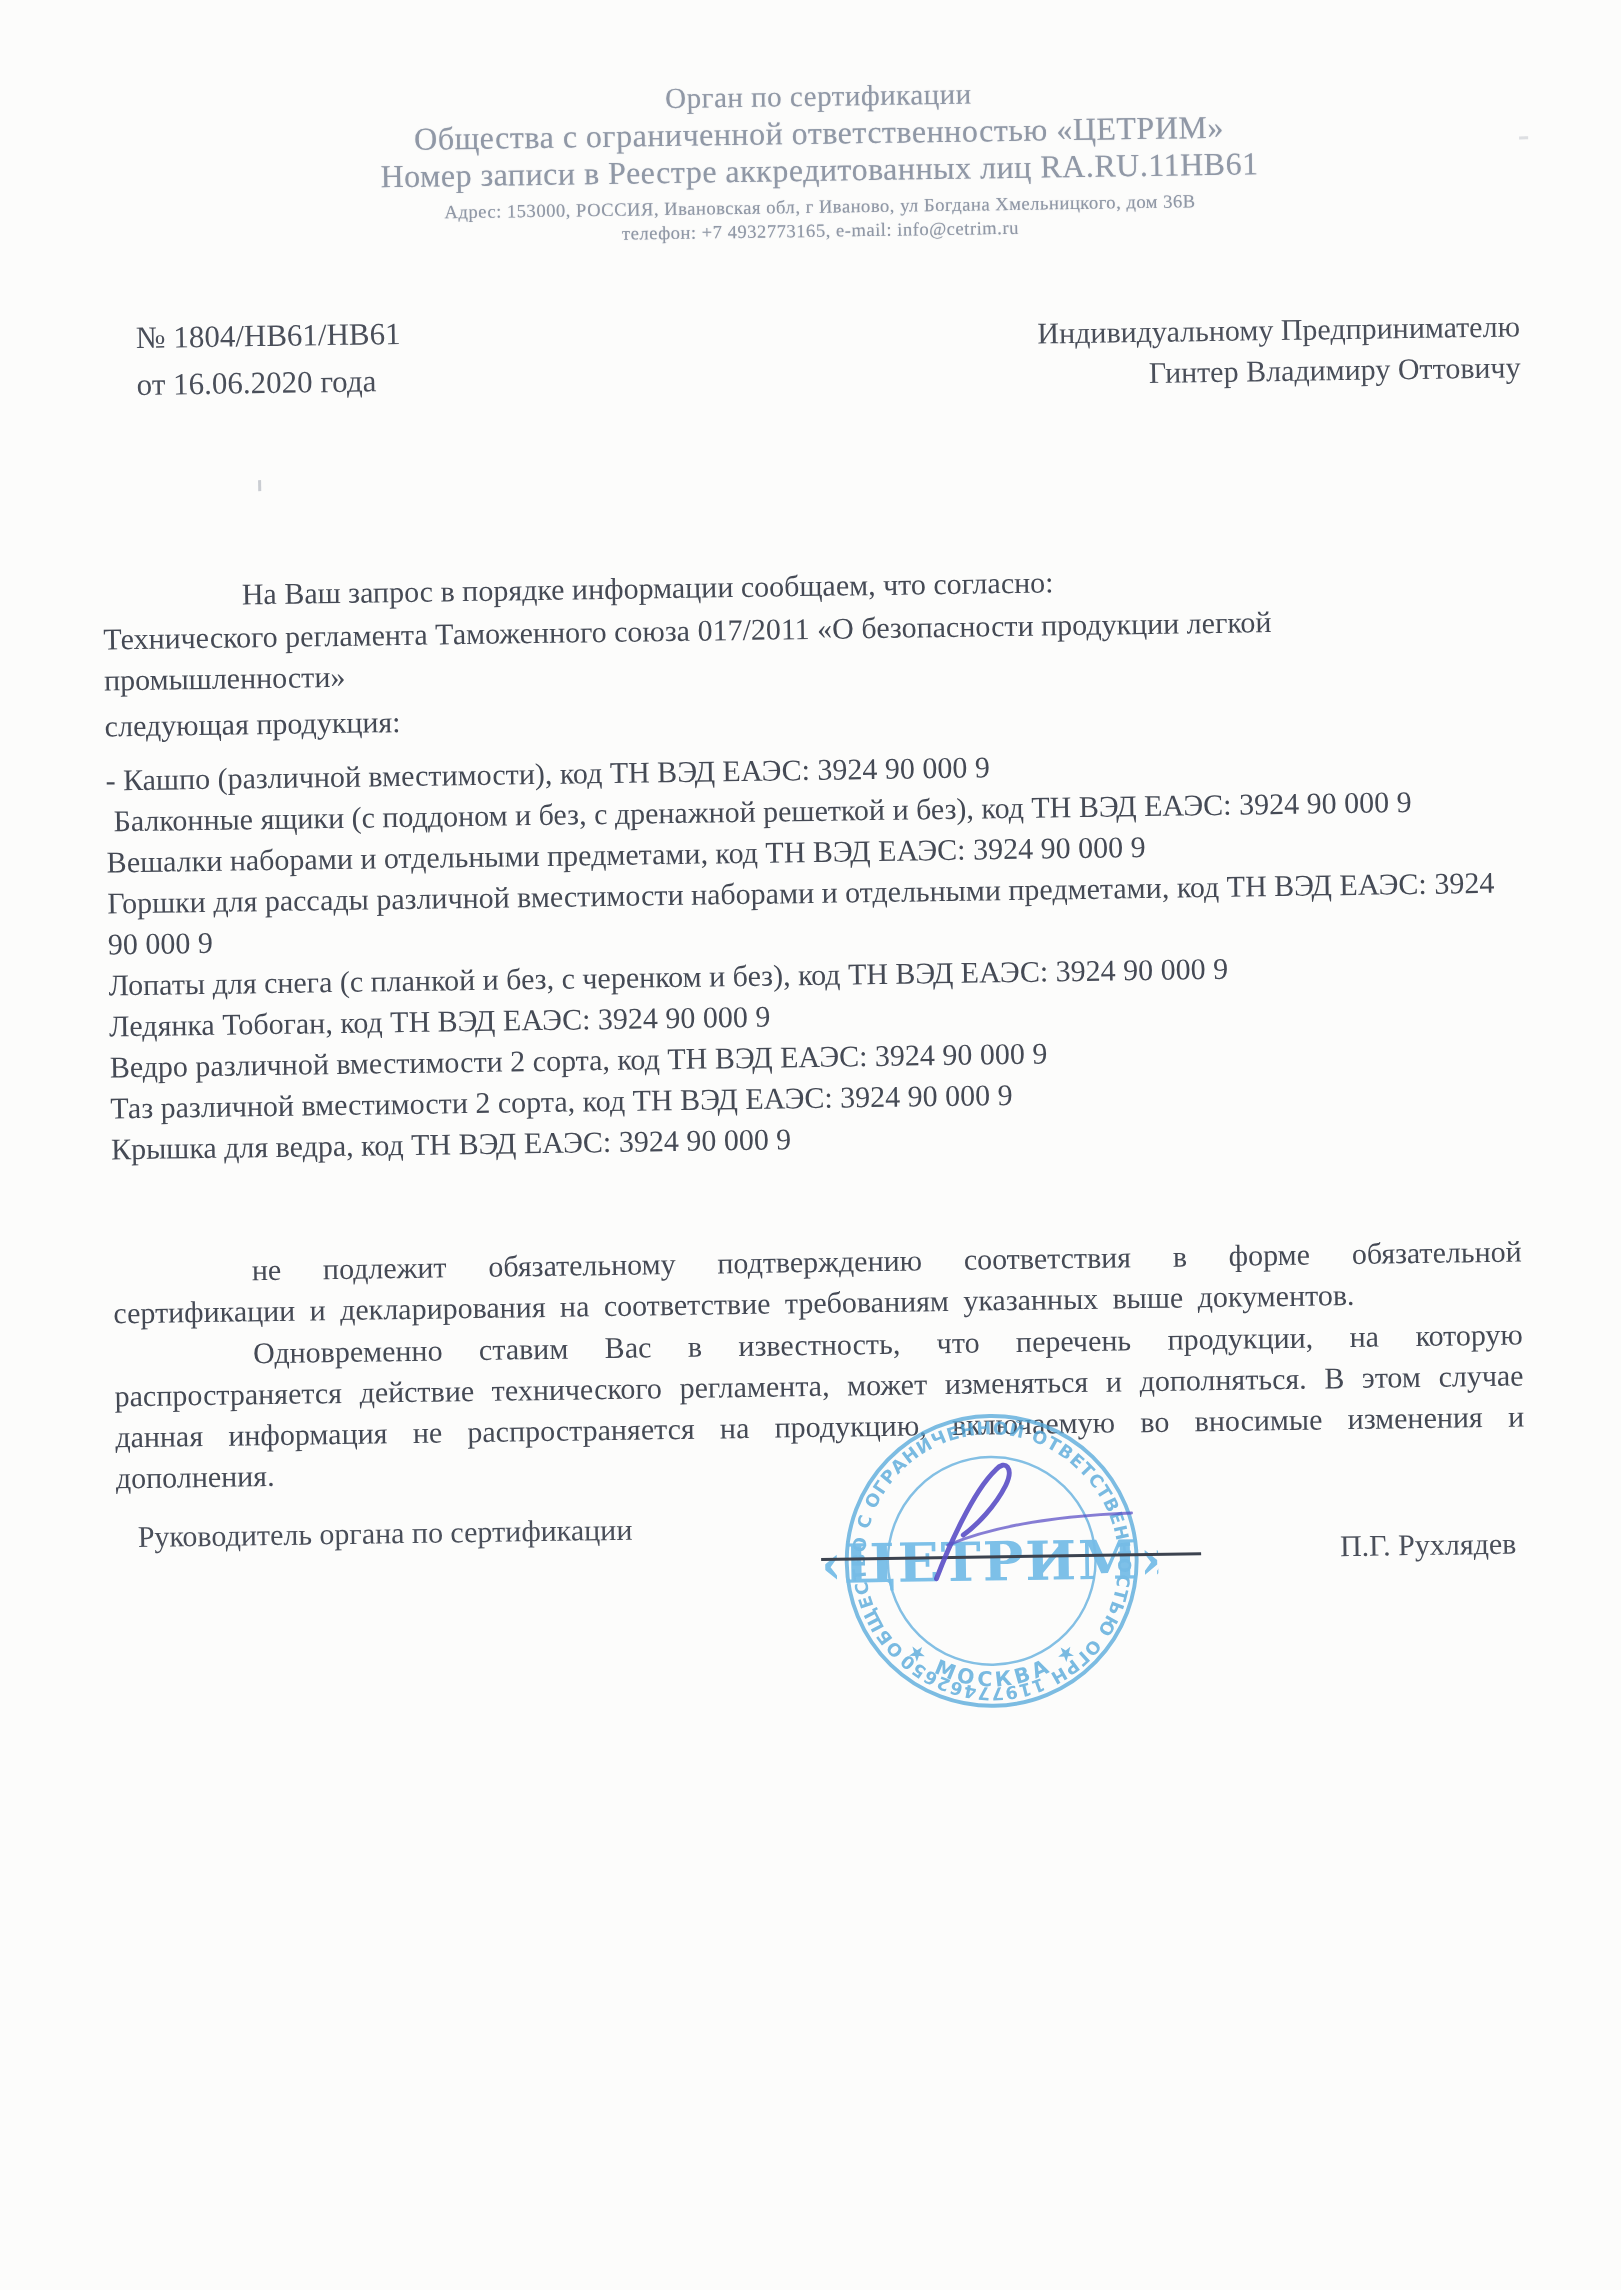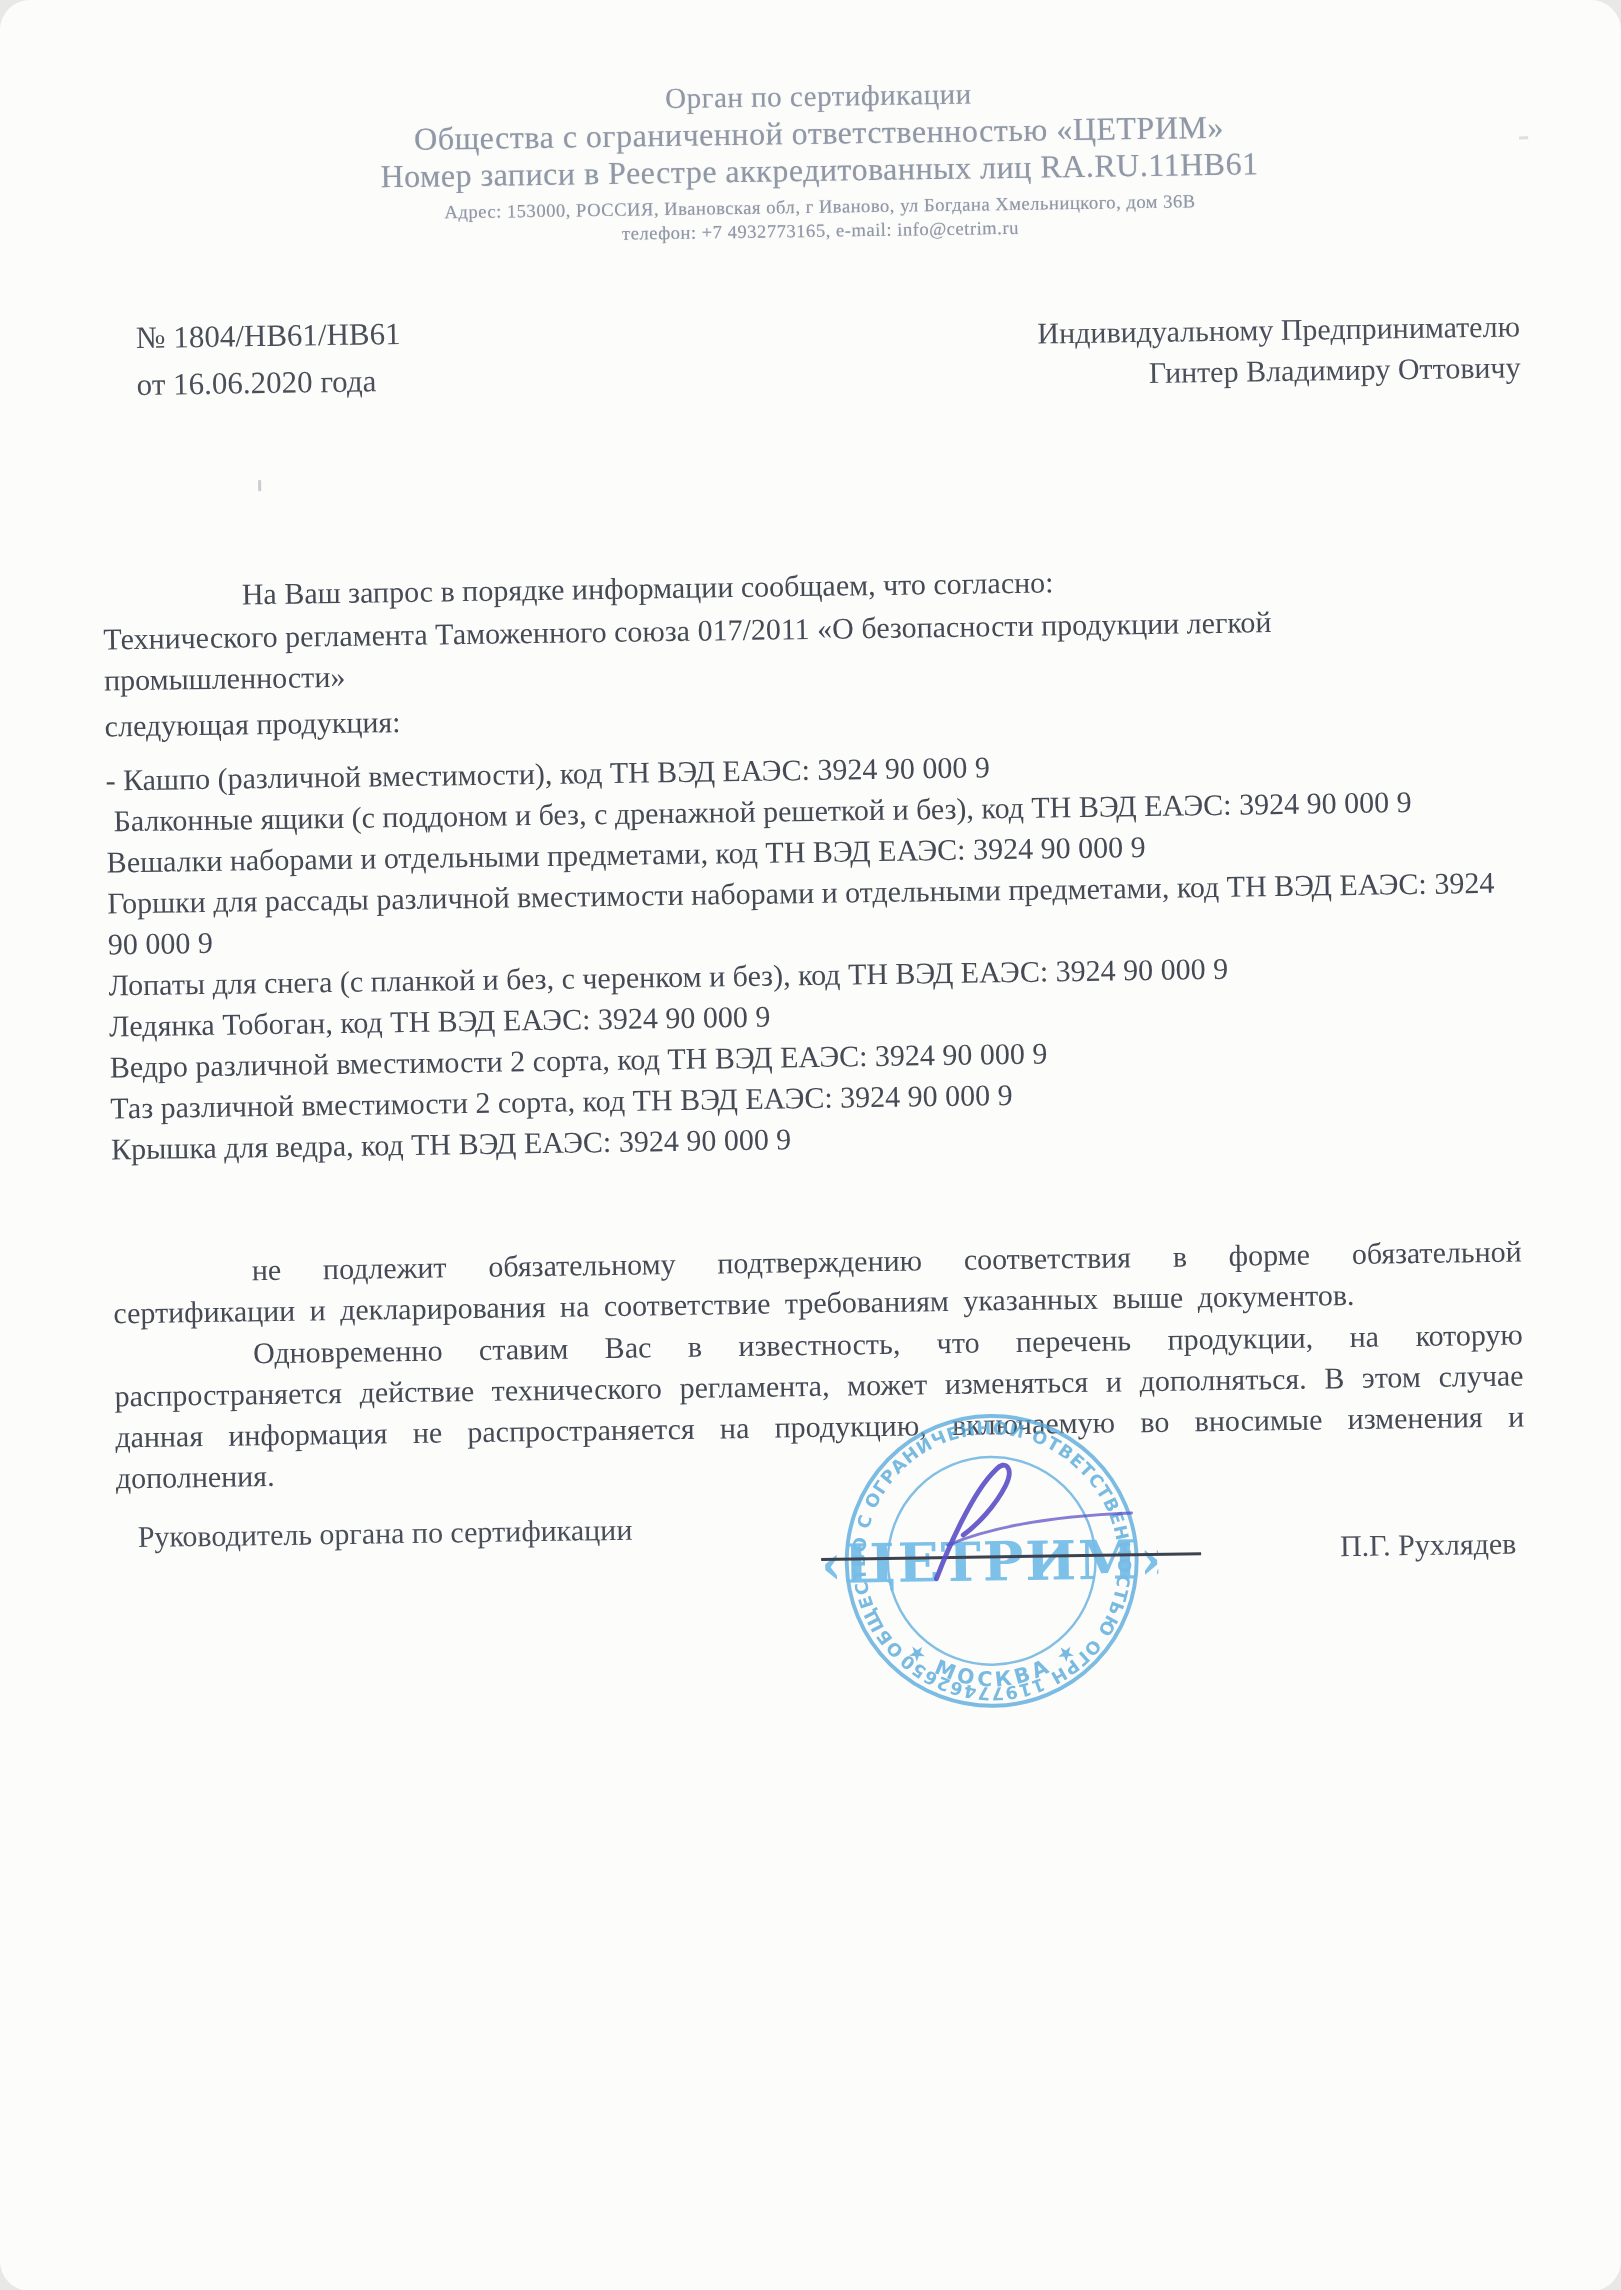--- a/index.html
+++ b/index.html
@@ -5,21 +5,20 @@
   html, body { margin: 0; padding: 0; background: #e8e8e8; }
   .page {
     position: relative;
     width: 1621px;
     height: 2291px;
     margin: 0 auto;
     background: #fcfcfb;
     overflow: hidden;
     font-family: "Liberation Serif", "DejaVu Serif", serif;
     color: #474c57;
-    border-radius: 30px;
   }
   .tilt {
     position: absolute;
     inset: 0;
     transform: rotate(-0.85deg);
     transform-origin: 811px 1078px;
   }
   
   .letterhead {
     position: absolute;

